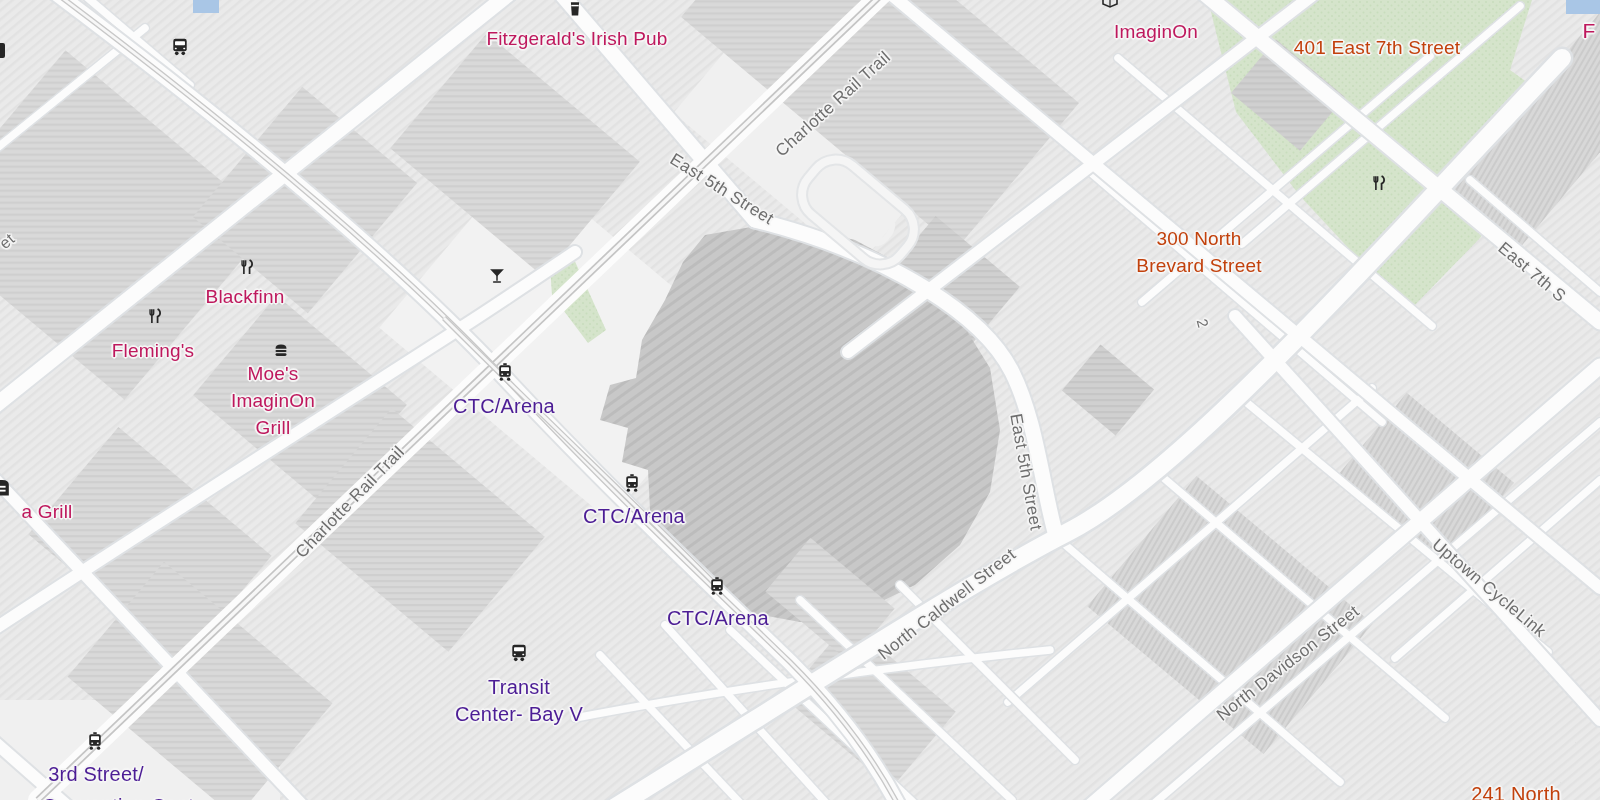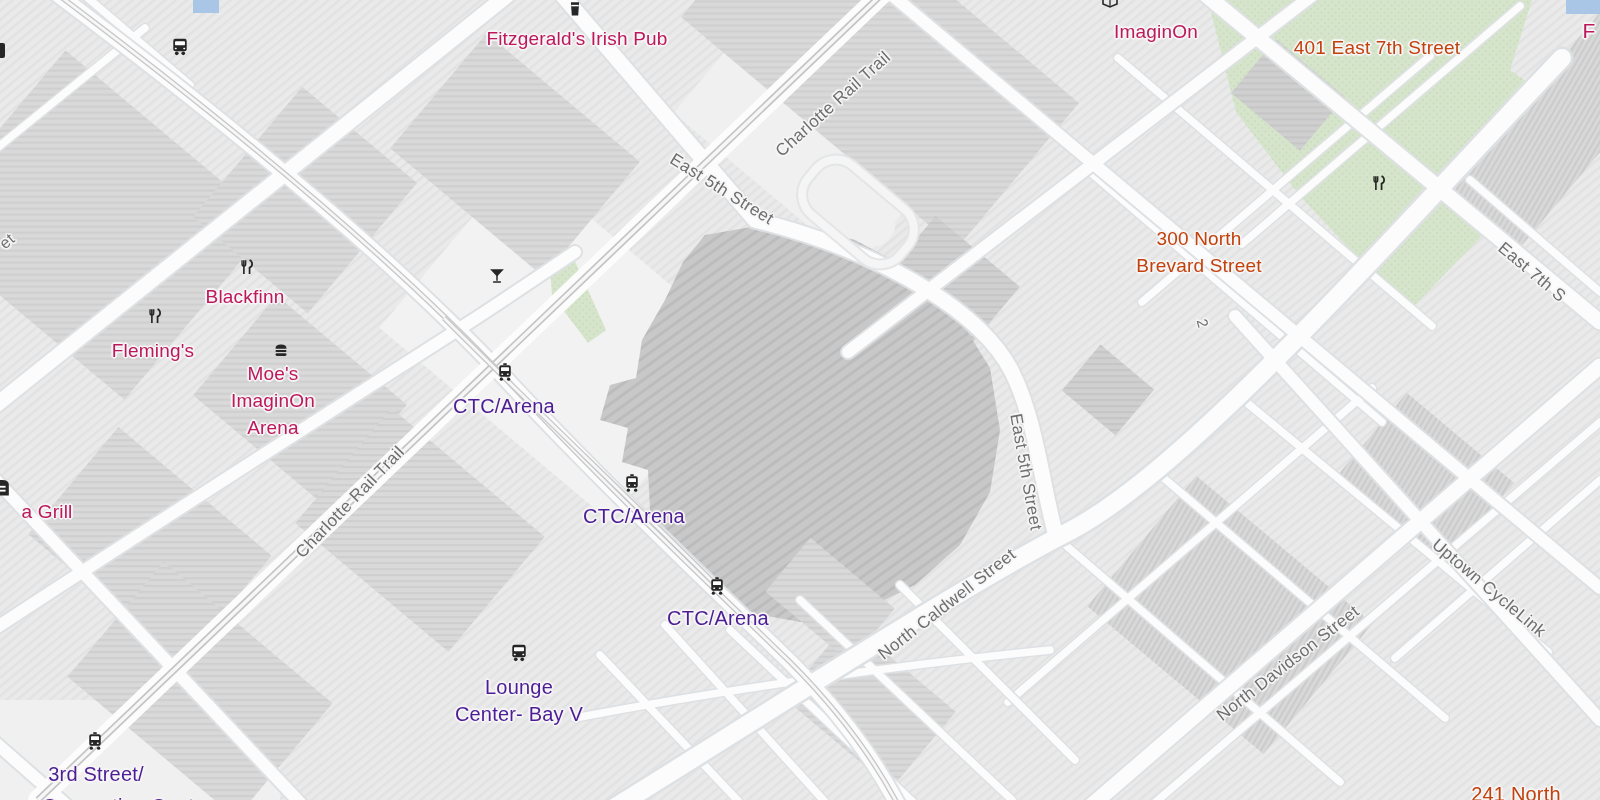--- a/index.html
+++ b/index.html
@@ -305,33 +305,33 @@
     <div>300 North</div>
     <div>Brevard Street</div>
   </div>
   <div class="lbl lbl-street" style="left:1532px;top:272px;transform:translate(-50%,-50%) rotate(40deg)">East 7th S</div>
   <div class="lbl lbl-street-sm" style="left:1203px;top:323px;transform:translate(-50%,-50%) rotate(75deg)">2</div>
   <div class="lbl lbl-poi" style="left:245px;top:296px">Blackfinn</div>
   <div class="lbl lbl-poi" style="left:153px;top:350px">Fleming's</div>
   <div class="lbl lbl-poi" style="left:273px;top:400px">
     <div>Moe's</div>
     <div>ImaginOn</div>
-    <div>Arena</div>
+    <div>Grill</div>
   </div>
   <div class="lbl lbl-transit" style="left:504px;top:406px">CTC/Arena</div>
   <div class="lbl lbl-street" style="left:350px;top:502px;transform:translate(-50%,-50%) rotate(-46deg)">Charlotte Rail Trail</div>
   <div class="lbl lbl-poi" style="left:47px;top:511px">a Grill</div>
   <div class="lbl lbl-transit" style="left:634px;top:516px">CTC/Arena</div>
   <div class="lbl lbl-street" style="left:1026px;top:472px;transform:translate(-50%,-50%) rotate(80deg)">East 5th Street</div>
   <div class="lbl lbl-street" style="left:947px;top:604px;transform:translate(-50%,-50%) rotate(-38deg)">North Caldwell Street</div>
   <div class="lbl lbl-transit" style="left:718px;top:618px">CTC/Arena</div>
   <div class="lbl lbl-street" style="left:1288px;top:663px;transform:translate(-50%,-50%) rotate(-38deg)">North Davidson Street</div>
   <div class="lbl lbl-street" style="left:1489px;top:588px;transform:translate(-50%,-50%) rotate(40deg)">Uptown CycleLink</div>
   <div class="lbl lbl-transit" style="left:519px;top:701px">
-    <div>Lounge</div>
+    <div>Transit</div>
     <div>Center- Bay V</div>
   </div>
   <div class="lbl lbl-transit" style="left:96px;top:774px">3rd Street/</div>
   <div class="lbl lbl-transit" style="left:118px;top:806px">Convention Cent</div>
   <div class="lbl lbl-addr" style="left:1516px;top:794px;font-size:20px">241 North</div>
   <div class="lbl lbl-street" style="left:7px;top:241px;transform:translate(-50%,-50%) rotate(-40deg);font-size:16px">et</div>
 
 </div>
 
 </body></html>

